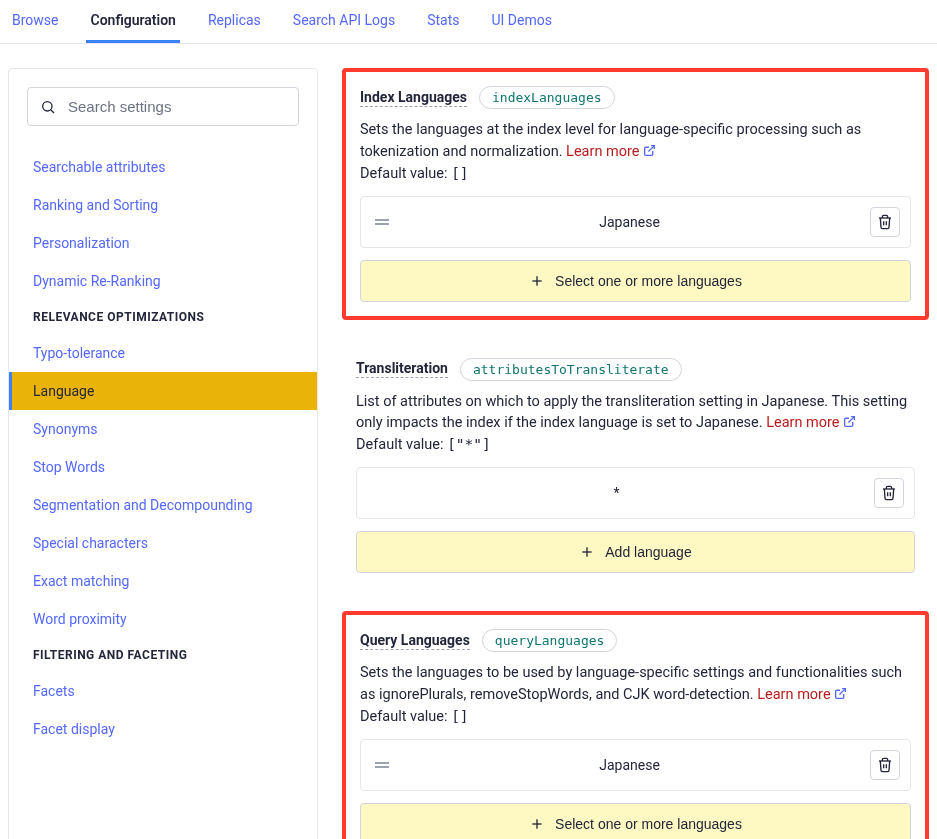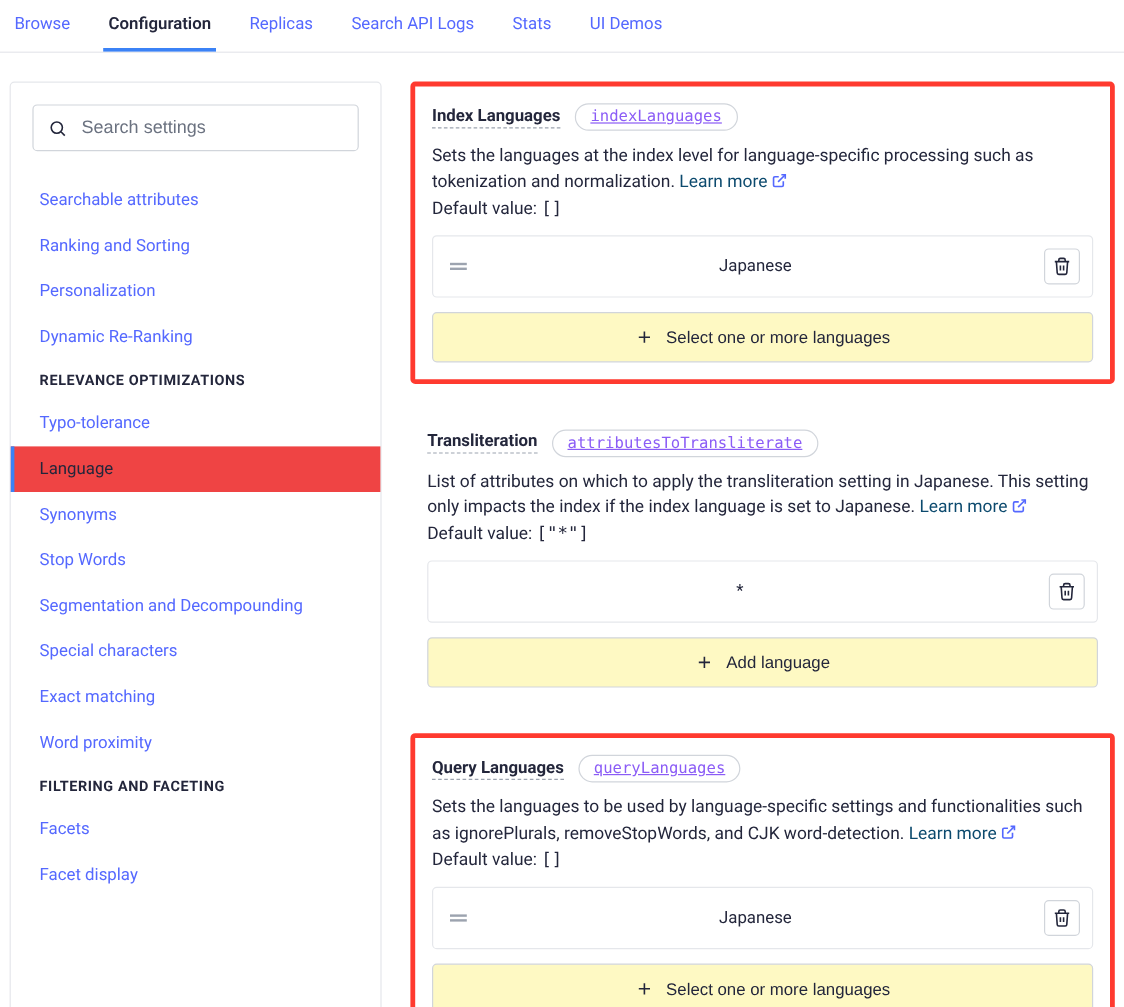--- a/index.html
+++ b/index.html
@@ -70,21 +70,21 @@
       padding: 10px 24px;
       text-transform: uppercase;
     }
     .sidebar-item {
       padding: 11px 24px;
       color: #5468ff;
       cursor: pointer;
       font-size: 14px;
     }
     .sidebar-item.active {
-      background: #ef4444;
+      background: #eab308;
       color: #23263b;
       border-left: 3px solid #3b82f6;
       padding-left: 21px;
     }
     .content {
       flex: 1;
       padding-left: 24px;
     }
     .setting-block {
       margin-bottom: 24px;
@@ -102,34 +102,33 @@
     }
     .setting-title {
       font-size: 14px;
       font-weight: 700;
       border-bottom: 1px dashed #9ca3af;
       padding-bottom: 1px;
     }
     .setting-code {
       font-family: ui-monospace, SFMono-Regular, Menlo, Monaco, Consolas, monospace;
       font-size: 13px;
-      color: #8b5cf6;
+      color: #0f766e;
       border: 1px solid #d1d5db;
       border-radius: 999px;
       padding: 3px 12px;
-      text-decoration: underline;
     }
     .setting-desc {
       font-size: 14.5px;
       color: #23263b;
       line-height: 1.5;
       margin-bottom: 2px;
     }
     .learn-more {
-      color: #0c4a6e;
+      color: #b91c1c;
       text-decoration: none;
       cursor: pointer;
     }
     .default-value {
       font-size: 14.5px;
       color: #23263b;
       margin-bottom: 14px;
     }
     .default-value .code {
       font-family: ui-monospace, SFMono-Regular, Menlo, Monaco, Consolas, monospace;

